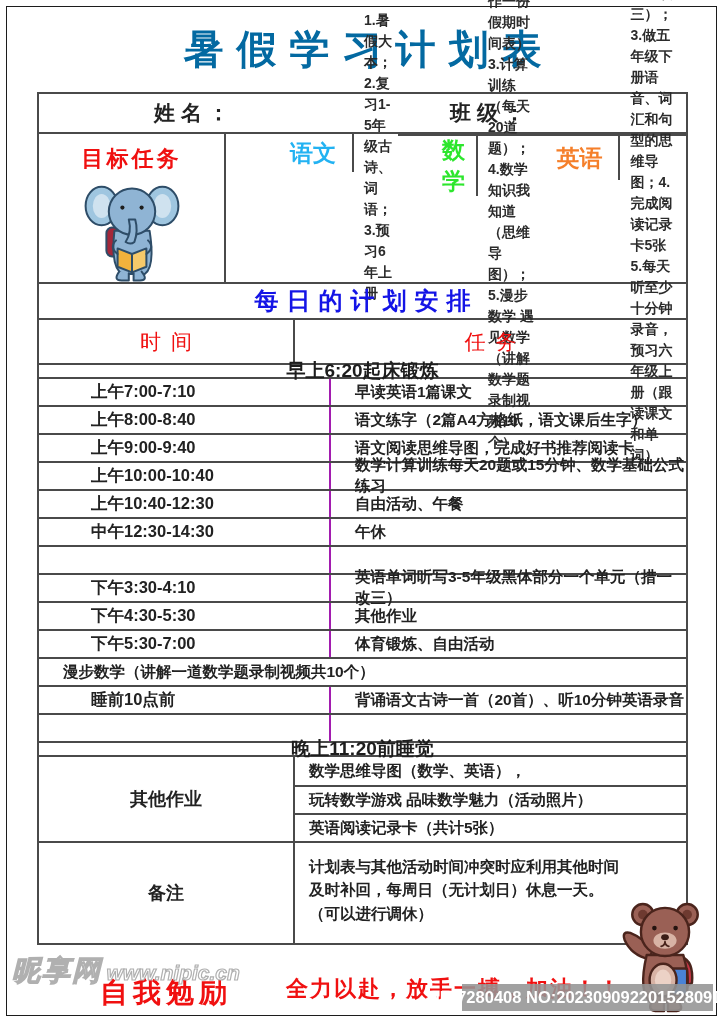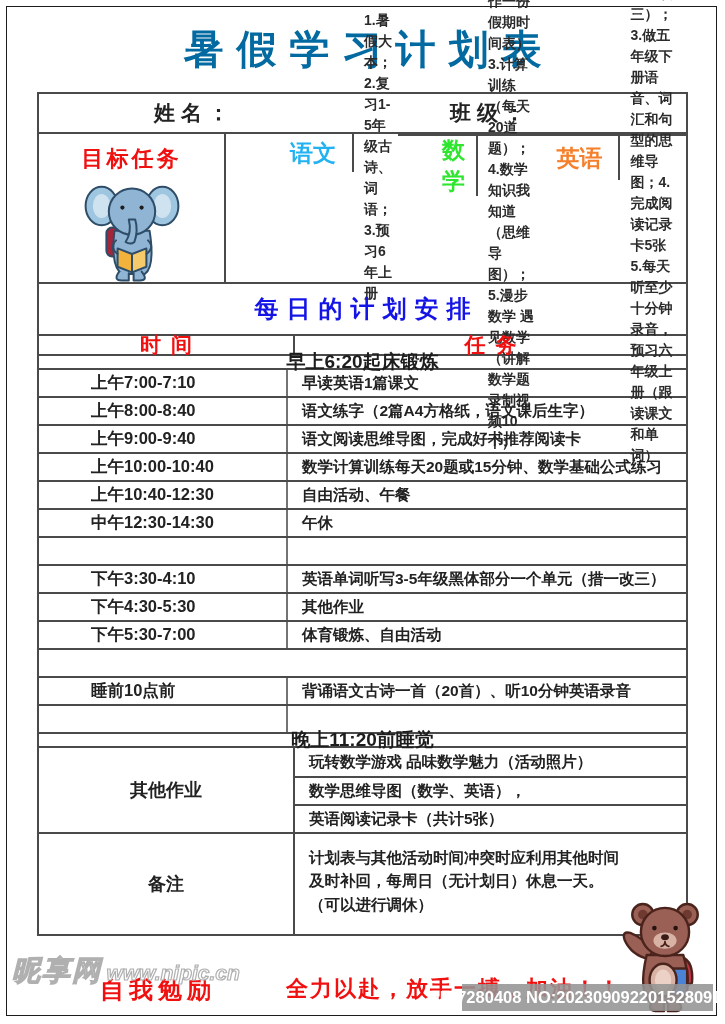--- a/index.html
+++ b/index.html
@@ -28,48 +28,48 @@
   .goal-row{display:flex;}
   .goal-row + .goal-row{border-top:2px solid #4a4a4a;}
   .goal-row.r1{height:38px;}
   .goal-row.r2{height:62px;}
   .goal-row.r3{height:46px;}
   .subject{width:80px;border-right:2px solid #4a4a4a;display:flex;align-items:center;justify-content:center;
            font-size:23px;font-weight:bold;}
   .subject-tasks{flex:1;padding:1px 6px 2px 10px;font-size:14px;font-weight:600;line-height:1.5;
                  white-space:pre-wrap;display:flex;flex-direction:column;justify-content:center;color:#2b2b2b;margin-top:8px;}
 
-  .daily-title{height:52px;display:flex;align-items:center;justify-content:center;
+  .daily-title{height:36px;display:flex;align-items:center;justify-content:center;
                color:#1414e6;font-size:24px;font-weight:bold;letter-spacing:8px;text-indent:8px;}
 
-  .sched-head{height:20px;display:flex;color:#f01010;font-size:21px;font-weight:bold;letter-spacing:10px;text-indent:10px;justify-content:space-between;}
+  .sched-head{height:45px;display:flex;color:#f01010;font-size:21px;font-weight:normal;letter-spacing:10px;text-indent:10px;justify-content:space-between;}
   .sched-head .tcol{width:256px;border-right:2px solid #4a4a4a;display:flex;align-items:center;justify-content:center;}
   .sched-head .kcol{flex:1;display:flex;align-items:center;justify-content:center;}
 
   .banner{height:14px;display:flex;align-items:center;justify-content:center;
           font-size:19px;font-weight:bold;color:#1d1d1d;}
 
   .srow{height:28px;display:flex;font-weight:600;}
-  .time-cell{width:249px;border-right:2px solid #737373;display:flex;align-items:center;padding-left:52px;font-size:16.5px;}
-  .task-cell{flex:1;display:flex;align-items:center;padding-left:14px;font-size:15.5px;}
+  .time-cell{width:292px;border-right:2px solid #a21caf;display:flex;align-items:center;padding-left:52px;font-size:16.5px;}
+  .task-cell{flex:1;display:flex;align-items:center;padding-left:24px;font-size:15.5px;}
 
   .other{display:flex;}
   .other-label{width:256px;border-right:2px solid #4a4a4a;display:flex;align-items:center;justify-content:center;
                font-size:18px;font-weight:bold;}
   .other-items{flex:1;display:flex;flex-direction:column;}
   .other-item{height:28px;display:flex;align-items:center;padding-left:14px;font-size:15.5px;font-weight:600;}
   .other-item + .other-item{border-top:2px solid #4a4a4a;}
 
   .notes{display:flex;height:100px;}
   .notes-label{width:256px;border-right:2px solid #4a4a4a;display:flex;align-items:center;justify-content:center;
                font-size:18px;font-weight:bold;}
   .notes-text{flex:1;padding:12px 10px 0 14px;font-size:15.5px;font-weight:600;line-height:1.5;white-space:pre-wrap;}
 
   
-  .motto-label{position:absolute;left:100px;top:974px;color:#f01010;font-size:24px;font-weight:bold;letter-spacing:5px;}
+  .motto-label{position:absolute;left:100px;top:974px;color:#f01010;font-size:28px;font-weight:bold;letter-spacing:5px;}
   .motto{position:absolute;left:286px;top:974px;color:#f01010;font-size:22px;font-weight:bold;letter-spacing:2px;}
 
   
   .wm-left{position:absolute;left:12px;top:952px;z-index:4;font-style:italic;font-weight:bold;
            color:#ffffff;-webkit-text-stroke:1.2px #b0b0b0;white-space:nowrap;}
   .wm-site{font-size:28px;letter-spacing:2px;}
   .wm-url{font-size:21px;}
   .wm-box{position:absolute;left:462px;top:984px;width:251px;height:27px;z-index:3;
           background:rgba(148,148,148,0.88);color:#fff;font-size:16.5px;font-weight:600;
           display:flex;align-items:center;justify-content:center;white-space:nowrap;}
@@ -178,37 +178,38 @@
     </div>
     <div class="srow hline">
       <div class="time-cell">下午4:30-5:30</div>
       <div class="task-cell">其他作业</div>
     </div>
     <div class="srow hline">
       <div class="time-cell">下午5:30-7:00</div>
       <div class="task-cell">体育锻炼、自由活动</div>
     </div>
     <div class="srow hline">
+      <div class="task-cell">漫步数学（讲解一道数学题录制视频共10个）</div>
     </div>
     <div class="srow hline">
       <div class="time-cell">睡前10点前</div>
       <div class="task-cell">背诵语文古诗一首（20首）、听10分钟英语录音</div>
     </div>
     <div class="srow hline">
       <div class="time-cell"></div>
       <div class="task-cell"></div>
     </div>
 
     <div class="banner hline">晚上11:20前睡觉</div>
 
     <div class="other hline">
       <div class="other-label">其他作业</div>
       <div class="other-items">
+        <div class="other-item">数学思维导图（数学、英语），</div>
         <div class="other-item">玩转数学游戏 品味数学魅力（活动照片）</div>
-        <div class="other-item">数学思维导图（数学、英语），</div>
         <div class="other-item">英语阅读记录卡（共计5张）</div>
       </div>
     </div>
 
     <div class="notes">
       <div class="notes-label">备注</div>
       <div class="notes-text">计划表与其他活动时间冲突时应利用其他时间
 及时补回，每周日（无计划日）休息一天。
 （可以进行调休）</div>
     </div>

